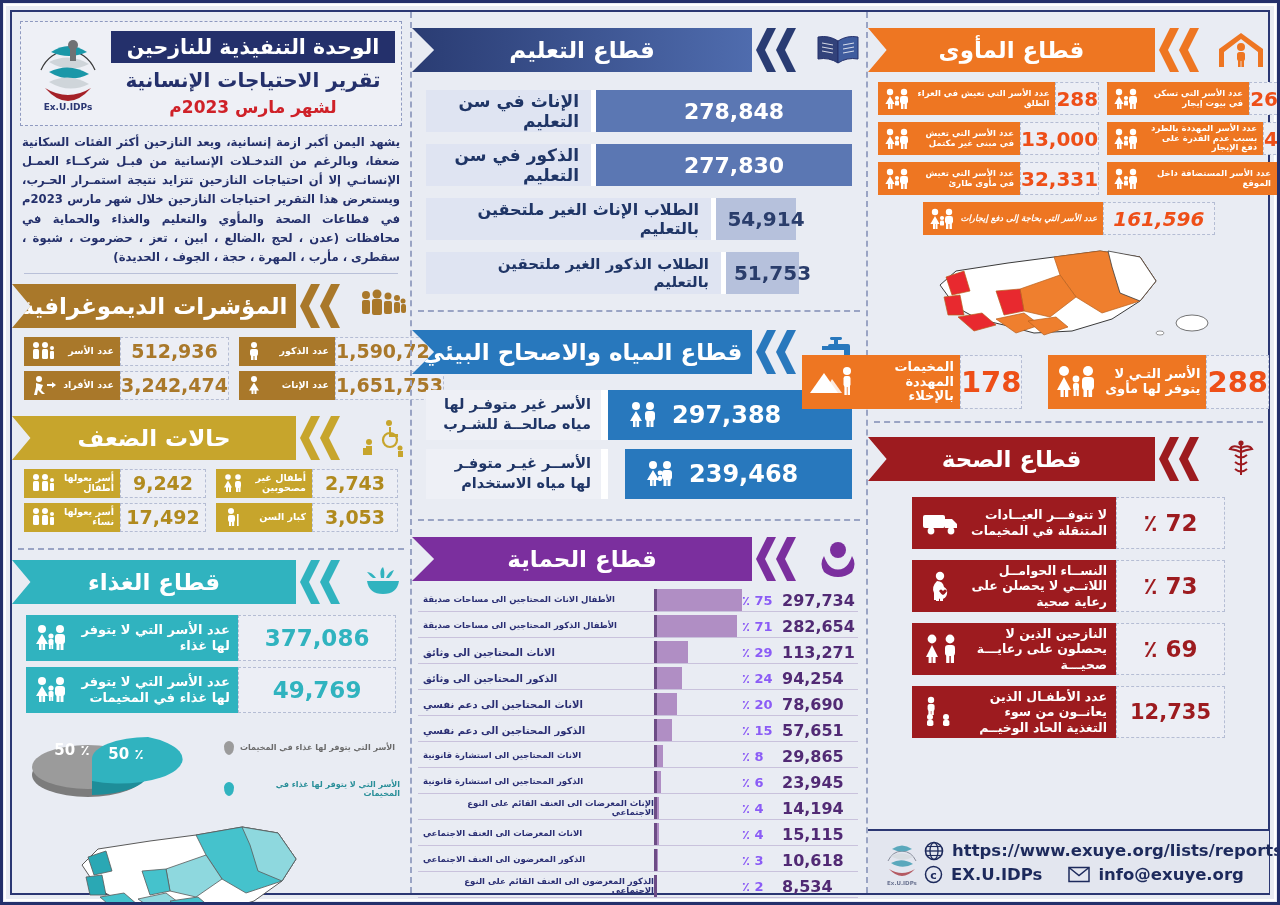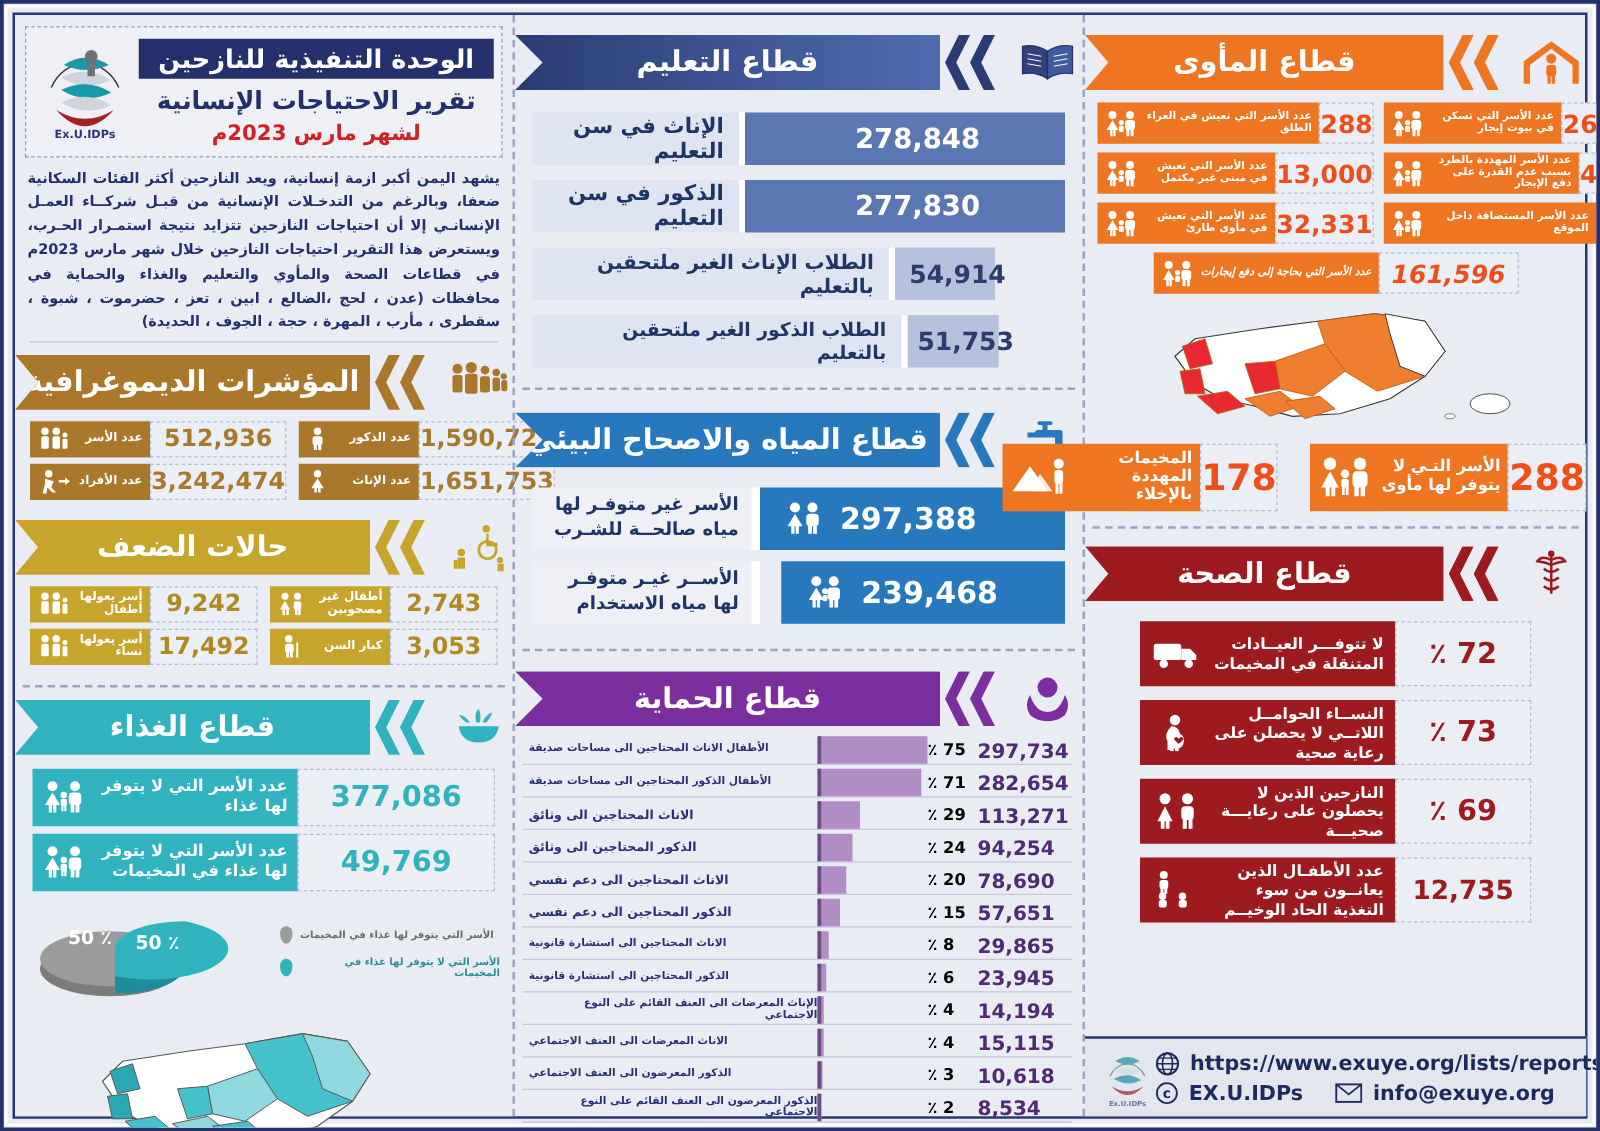--- a/index.html
+++ b/index.html
@@ -130,21 +130,21 @@
   
   .prot-chart { padding: 6px 8px 6px 6px; display:flex; flex-direction:column; gap: 3px; }
   .prot-row { display:flex; flex-direction: row-reverse; align-items:center; height: 23px; font-weight:bold; }
   .prot-lab {
     color:#2b2f74; font-size: 10px; text-align:right; line-height:1.1;
     width: 236px; padding-left: 5px; display:flex; align-items:center; justify-content:flex-end;
   }
   .prot-lab.two { font-size: 8.5px; }
   .prot-track { flex:1; height: 100%; position:relative; display:flex; flex-direction:row-reverse; }
   .prot-bar { height: 100%; background:#b08ec4; border-left: 3px solid #6d4c86; }
-  .prot-pct { width: 40px; text-align:left; color:#000000; font-size: 13px; padding-right: 4px; }
+  .prot-pct { width: 40px; text-align:left; color:#8b5cf6; font-size: 13px; padding-right: 4px; }
   .prot-num { width: 76px; text-align:left; color:#512a74; font-size: 16px; }
   .prot-underline { border-bottom: 1px solid #c9c2dc; }
 
   
   .title-box {
     margin: 9px 8px 0 8px; border: 1px dashed #8f9ac0; background:#eef0f6;
     display:flex; flex-direction: row-reverse; align-items:flex-start; padding: 6px 6px 8px 4px;
   }
   .title-texts { flex:1; display:flex; flex-direction:column; align-items:center; gap: 5px; padding-top:3px;}
   .t-line1 {
@@ -187,21 +187,21 @@
     padding: 3px 8px; width: 212px; line-height:1.25;
   }
   .f-lab .txt { flex:1; text-align:right; }
   .f-val {
     flex:1; display:flex; align-items:center; justify-content:center;
     color:#30b3bf; font-size: 23px; font-weight:bold;
     border:1px dashed #b5bdd4; background:#eceef5;
   }
 
   .pie-area { display:flex; flex-direction: row-reverse; align-items:flex-start; padding: 2px 10px 0 10px; gap:6px;}
-  .pie-legend { flex:1; padding-top: 22px; display:flex; flex-direction:column; gap: 10px; }
+  .pie-legend { flex:1; padding-top: 22px; display:flex; flex-direction:column; gap: 25px; }
   .leg-item { display:flex; flex-direction: row-reverse; align-items:center; gap: 6px; }
   .leg-dot { width: 10px; height: 14px; border-radius: 50% 50% 50% 50% / 40% 40% 60% 60%; }
   .leg-txt { font-size: 8px; font-weight:bold; }
 
   
   .footer {
     position:absolute; left:0; right:0; bottom:0; height: 64px;
     background:#e3e6ef; border-top: 2px solid #2b3773;
     display:flex; flex-direction: row-reverse; align-items:center; padding: 0 12px;
   }

